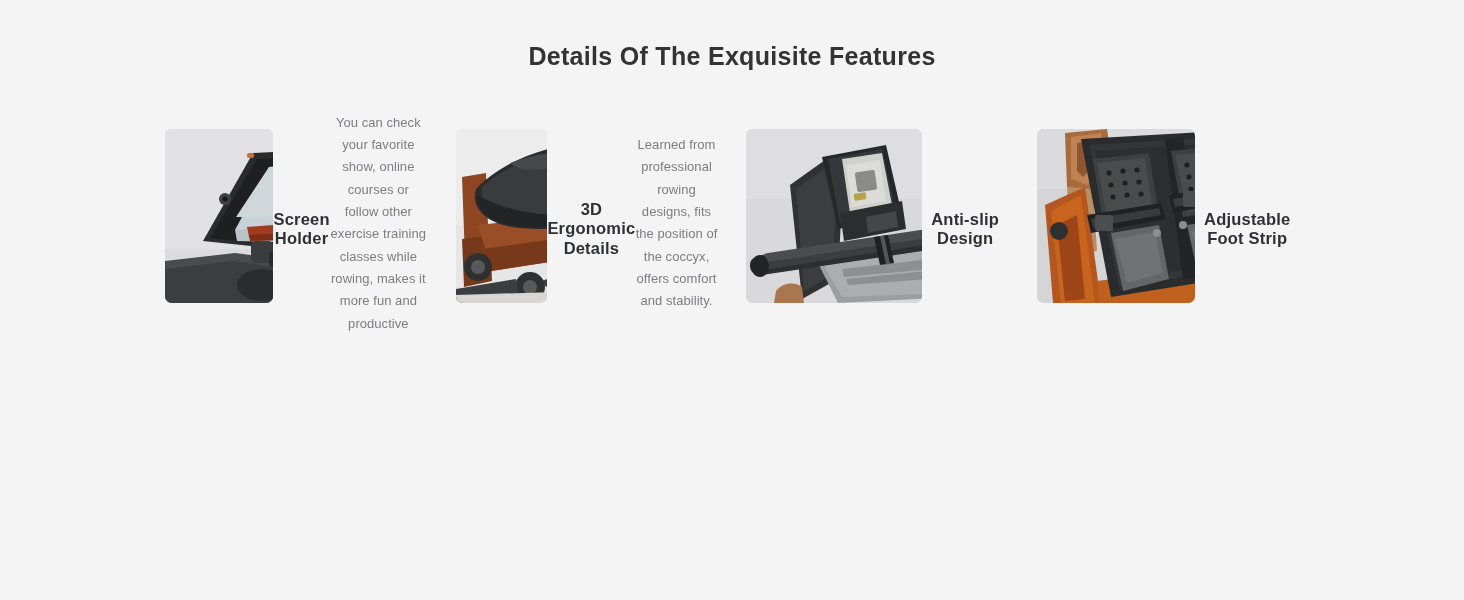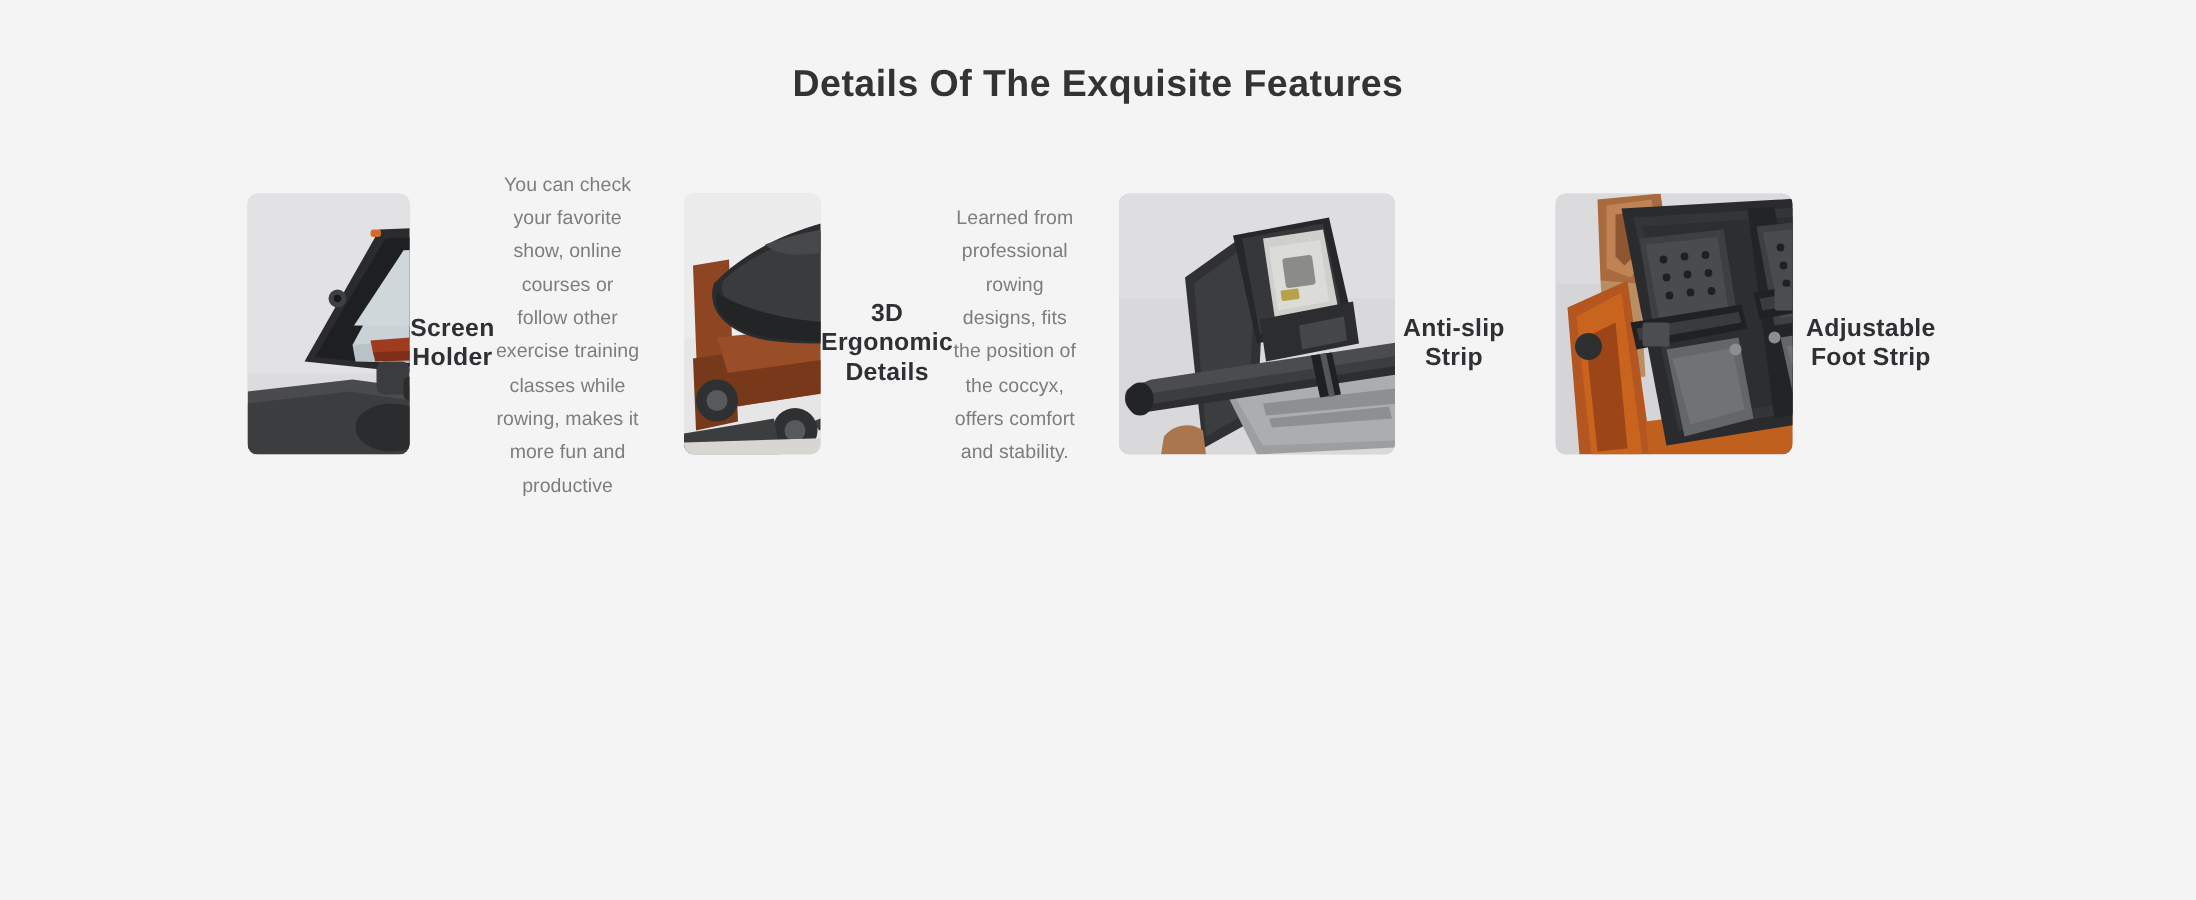--- a/index.html
+++ b/index.html
@@ -241,21 +241,21 @@
                    L22 133 C18 134 16 131 16 129 C16 126 18 125 22 124 Z" fill="#4b4c4e"></path>
 
           <path d="M128 108 L142 106 L148 134 L134 136 Z" fill="#1f2022"></path>
           <path d="M134 107 L138 106.5 L144 135 L140 135.5 Z" fill="#55565a"></path>
 
           <ellipse cx="14" cy="137" rx="9" ry="11" fill="#232426"></ellipse>
 
           <path d="M30 162 C36 154 48 152 56 158 L58 174 L28 174 Z" fill="#a9764f"></path>
         </svg>
       </div>
-      <div class="card-title">Anti-slip Strip</div>
+      <div class="card-title">Anti-slip Design</div>
     </div>
 
     <div class="card card-4">
       <div class="card-image" role="img" aria-label="Adjustable foot strips and footplates on an orange wooden rower frame">
         <svg viewBox="0 0 262 174" preserveAspectRatio="none" aria-hidden="true">
           <rect x="0" y="0" width="262" height="174" fill="#d5d5d7"></rect>
           <rect x="0" y="0" width="262" height="60" fill="#dbdbdd"></rect>
 
           <path d="M28 4 L70 0 L76 40 L54 64 L30 58 Z" fill="#a96a3e"></path>
           <path d="M34 8 L64 4 L68 36 L50 56 L34 50 Z" fill="#c08353"></path>

